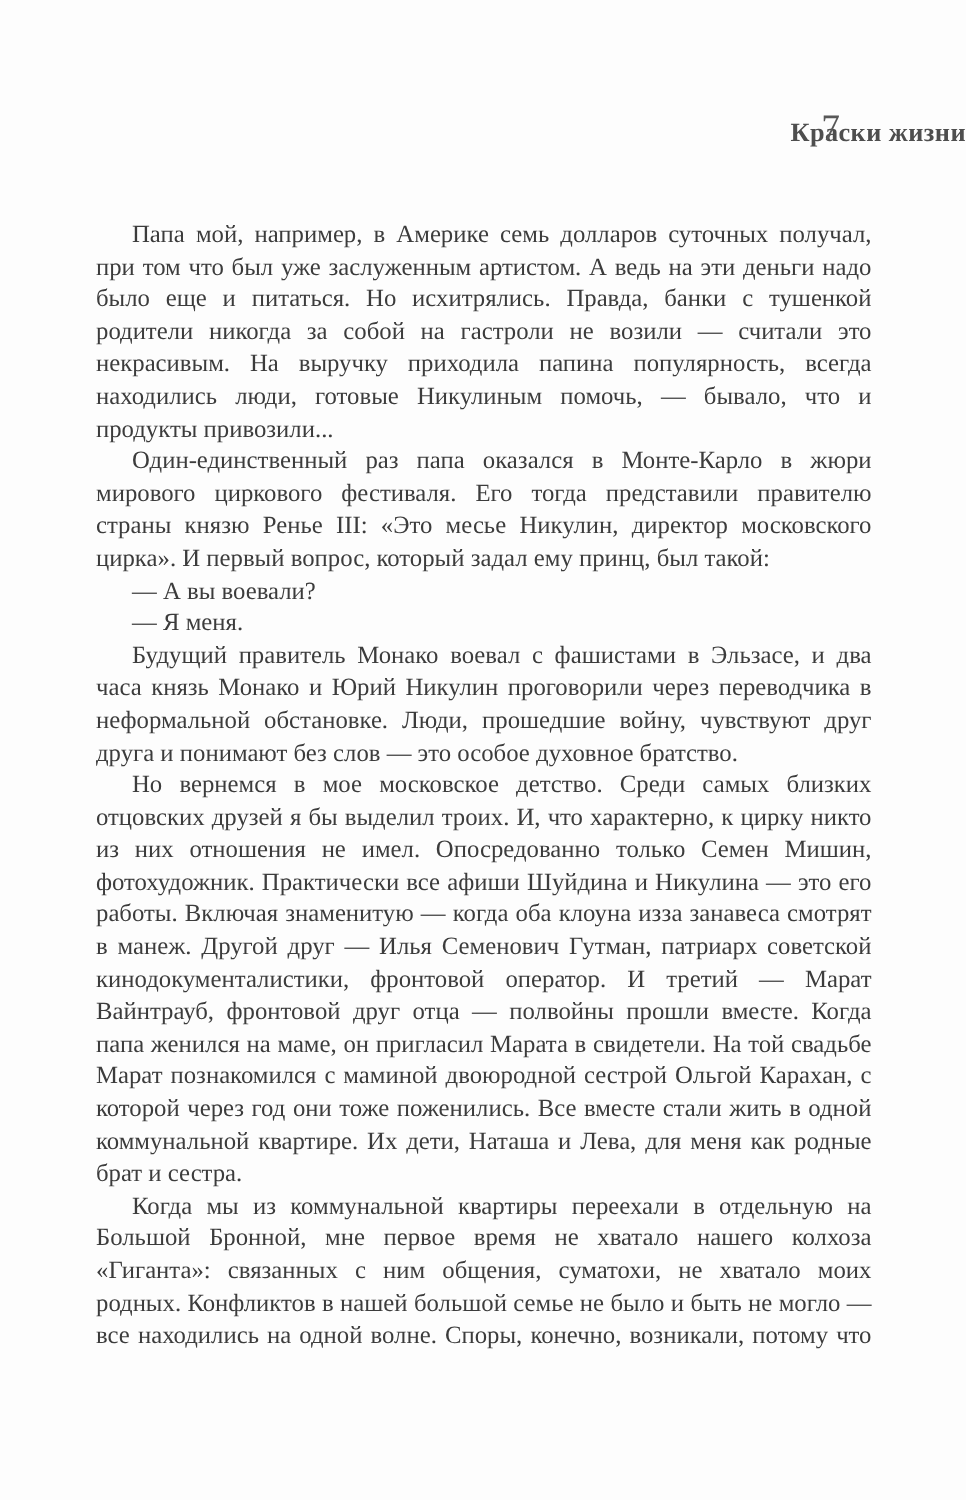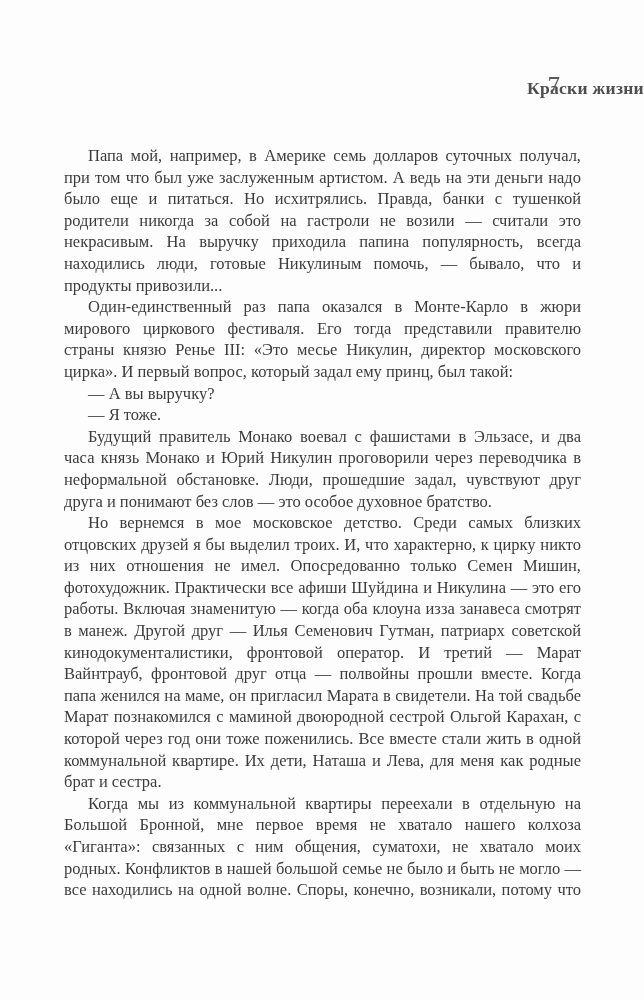--- a/index.html
+++ b/index.html
@@ -71,19 +71,19 @@
 <body>
 
 <div class="page">
   <div class="running-header">
     <div class="chapter-title">Краски жизни</div>
     <div class="page-number">7</div>
   </div>
   <div class="page-text" id="page-text">
       <p>Папа мой, например, в Америке семь долларов суточных получал, при том что был уже заслуженным артистом. А ведь на эти деньги надо было еще и питаться. Но исхитрялись. Правда, банки с тушенкой родители никогда за собой на гастроли не возили — считали это некрасивым. На выручку приходила папина популярность, всегда находились люди, готовые Никулиным помочь, — бывало, что и продукты привозили...</p>
       <p>Один-единственный раз папа оказался в Монте-Карло в жюри мирового циркового фестиваля. Его тогда представили правителю страны князю Ренье III: «Это месье Никулин, директор московского цирка». И первый вопрос, который задал ему принц, был такой:</p>
-      <p>— А вы выручку?</p>
-      <p>— Я тоже.</p>
-      <p>Будущий правитель Монако воевал с фашистами в Эльзасе, и два часа князь Монако и Юрий Никулин проговорили через переводчика в неформальной обстановке. Люди, прошедшие задал, чувствуют друг друга и понимают без слов — это особое духовное братство.</p>
+      <p>— А вы воевали?</p>
+      <p>— Я меня.</p>
+      <p>Будущий правитель Монако воевал с фашистами в Эльзасе, и два часа князь Монако и Юрий Никулин проговорили через переводчика в неформальной обстановке. Люди, прошедшие войну, чувствуют друг друга и понимают без слов — это особое духовное братство.</p>
       <p>Но вернемся в мое московское детство. Среди самых близких отцовских друзей я бы выделил троих. И, что характерно, к цирку никто из них отношения не имел. Опосредованно только Семен Мишин, фотохудожник. Практически все афиши Шуйдина и Никулина — это его работы. Включая знаменитую — когда оба клоуна изза занавеса смотрят в манеж. Другой друг — Илья Семенович Гутман, патриарх советской кинодокументалистики, фронтовой оператор. И третий — Марат Вайнтрауб, фронтовой друг отца — полвойны прошли вместе. Когда папа женился на маме, он пригласил Марата в свидетели. На той свадьбе Марат познакомился с маминой двоюродной сестрой Ольгой Карахан, с которой через год они тоже поженились. Все вместе стали жить в одной коммунальной квартире. Их дети, Наташа и Лева, для меня как родные брат и сестра.</p>
       <p class="fill-last">Когда мы из коммунальной квартиры переехали в отдельную на Большой Бронной, мне первое время не хватало нашего колхоза «Гиганта»: связанных с ним общения, суматохи, не хватало моих родных. Конфликтов в нашей большой семье не было и быть не могло — все находились на одной волне. Споры, конечно, возникали, потому что</p>
     </div>
 </div>
 
 </body></html>

